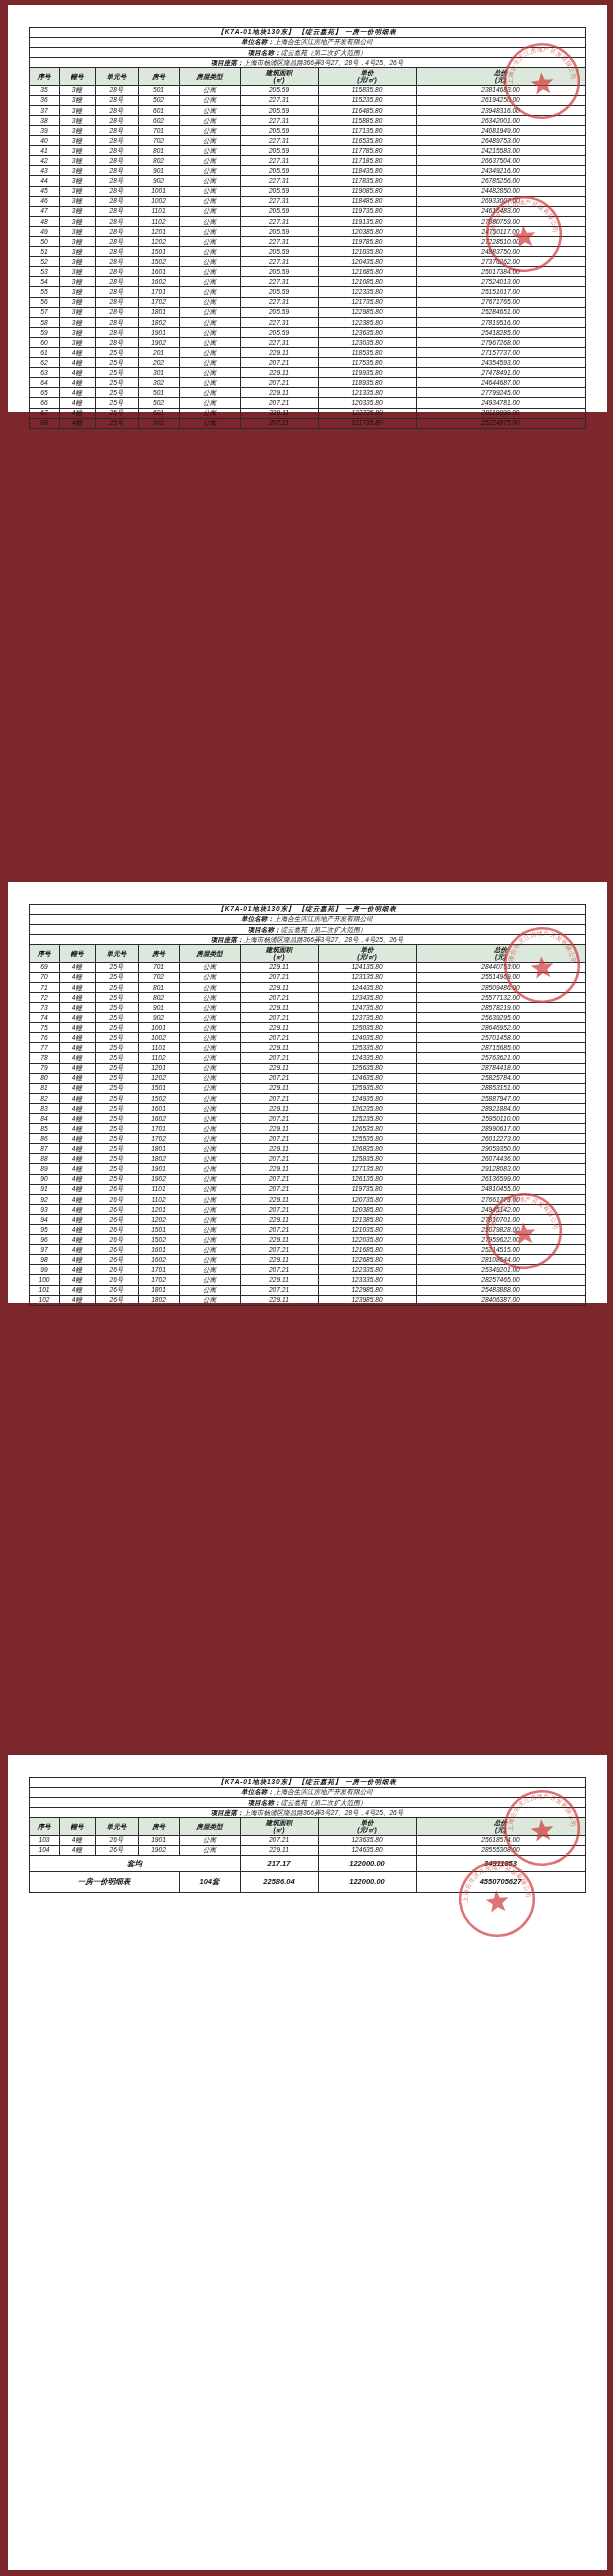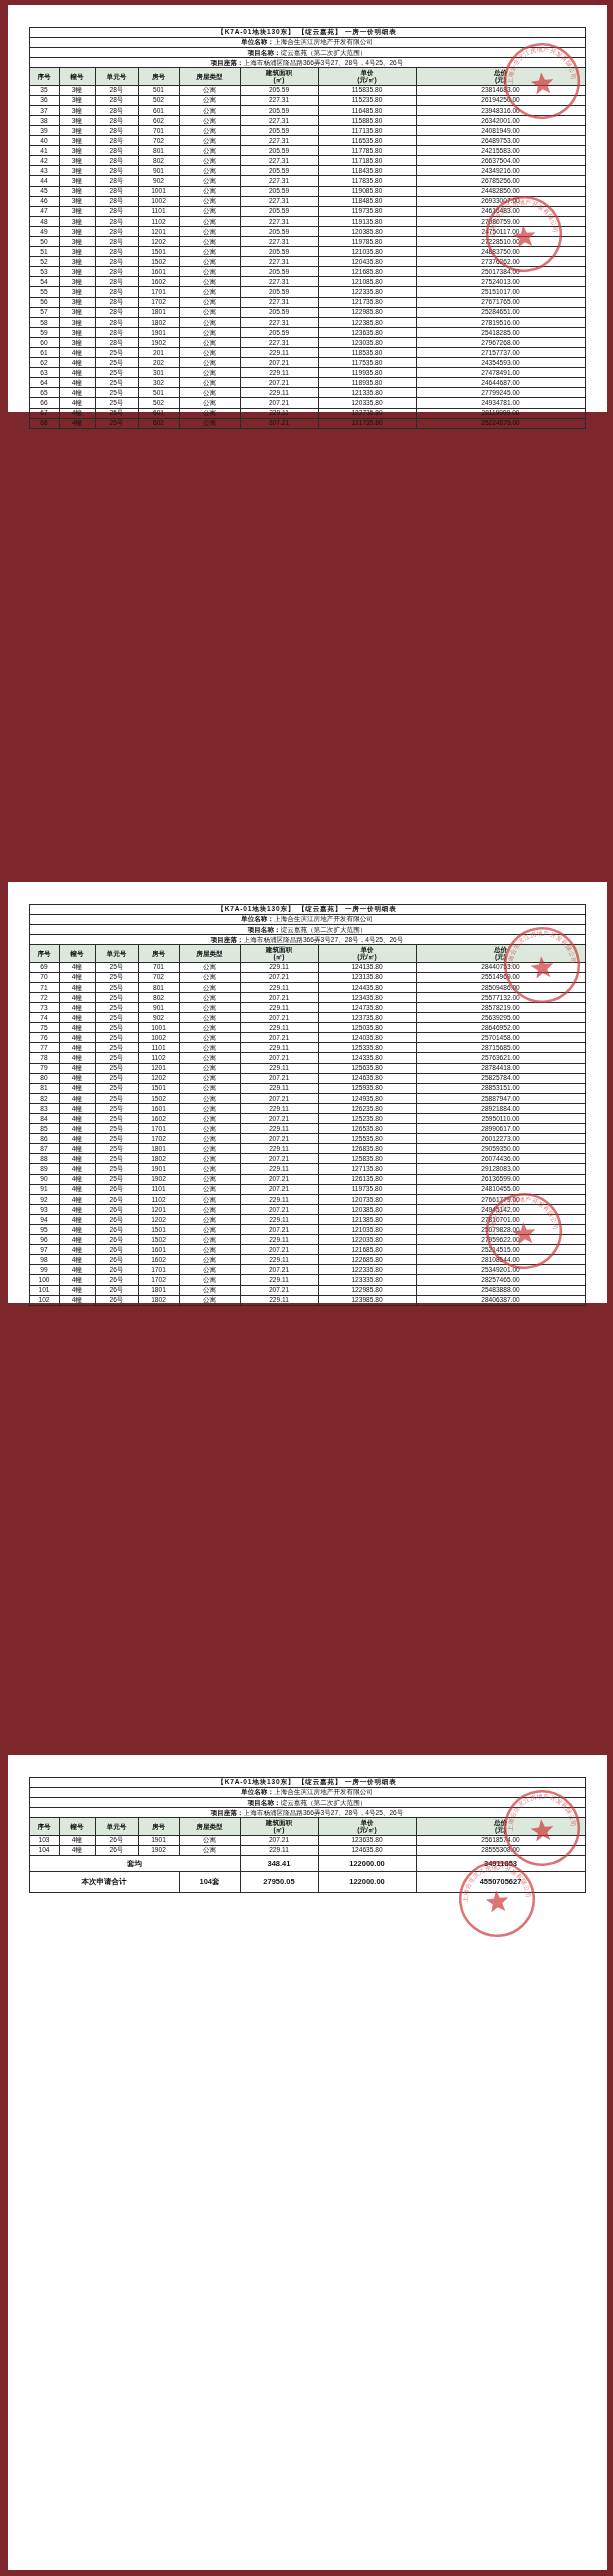--- a/index.html
+++ b/index.html
@@ -3,21 +3,21 @@
 <meta charset="utf-8">
 <style>
   html,body { margin:0; padding:0; }
   body { font-family:"Liberation Sans", sans-serif; }
   .canvas { position:relative; width:614px; height:2576px; background:#7c272c; overflow:hidden; }
   .page { position:absolute; left:7.5px; width:599px; background:#ffffff; box-sizing:border-box; padding-top:21.6px; }
   .p1 { top:5px;    height:407px; }
   .p2 { top:882px; height:421px; }
   .p3 { top:1755px; height:815px; }
 
-  table.price-table { width:557px; margin:0 auto; border-collapse:collapse; table-layout:fixed; }
+  table.price-table { width:557px; margin:0 auto; border-collapse:collapse; table-layout:fixed;font-style:italic; }
   table.price-table td, table.price-table th {
     border:0.8px solid #2a2a2a; color:#111; text-align:center; vertical-align:middle;
     font-size:6.6px; line-height:7.5px; padding:0.8px 0.8px; overflow:hidden;
   }
   td.title-cell { font-size:10px; line-height:11.6px; font-weight:bold; padding:2.5px 0; letter-spacing:0.8px; }
   td.info-cell { text-align:left; font-size:7px; line-height:9px; padding:0.8px 5px; }
   td.info-cell .lbl { font-weight:bold; }
   th.col-h { background:#dbe8db; font-weight:bold; font-size:7px; line-height:8.3px; white-space:pre-line; padding:1.7px 0; }
   tr.avg-row td { font-weight:bold; font-size:7.5px; padding:4.1px 0.8px; }
   tr.total-row td { font-weight:bold; font-size:7.5px; padding:5.8px 0.8px; }
@@ -901,28 +901,28 @@
             <td>1902</td>
             <td>公寓</td>
             <td>229.11</td>
             <td>124635.80</td>
             <td>28555308.00</td>
           </tr>
         </tbody>
       <tbody>
         <tr class="avg-row">
           <td colspan="5">套均</td>
-          <td>348.41</td>
+          <td>217.17</td>
           <td>122000.00</td>
           <td>34911853</td>
         </tr>
         <tr class="total-row">
-          <td colspan="4">本次申请合计</td>
+          <td colspan="4">一房一价明细表</td>
           <td>104套</td>
-          <td>27950.05</td>
+          <td>22586.04</td>
           <td>122000.00</td>
           <td>4550705627</td>
         </tr>
       </tbody>
     </table>
     <div class="seal seal-a">
         <svg viewBox="0 0 100 100" width="80" height="80" xmlns="http://www.w3.org/2000/svg">
           <defs>
             <path id="arc4" d="M 13,50 A 37,37 0 1 1 87,50" fill="none"></path>
           </defs>

